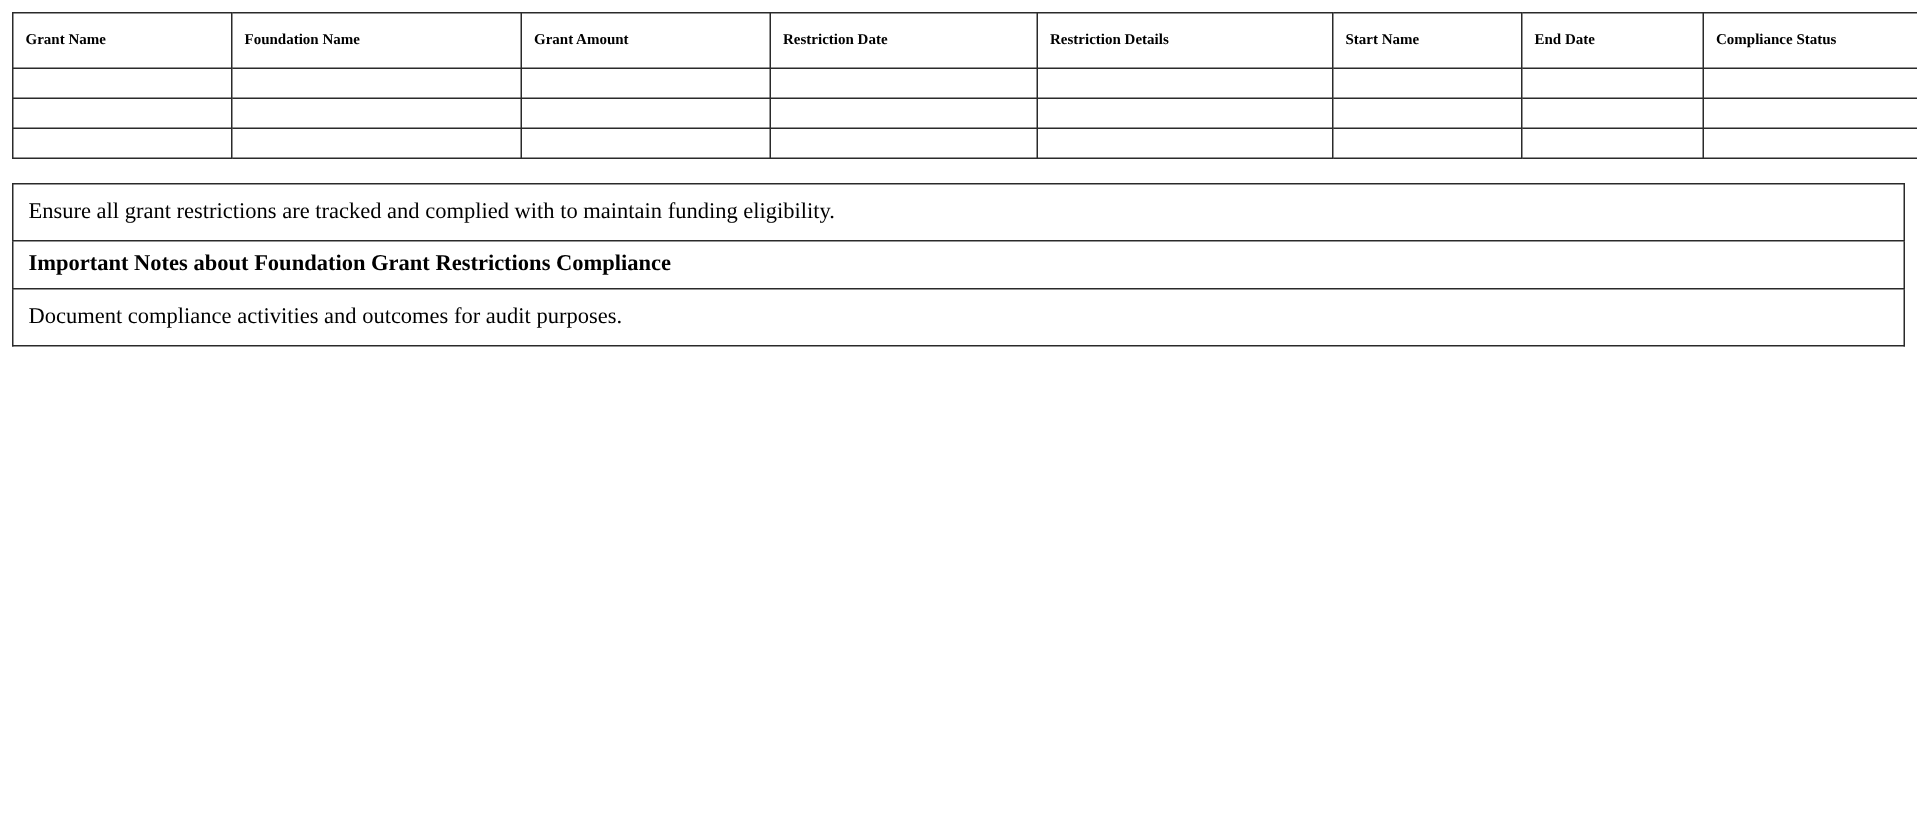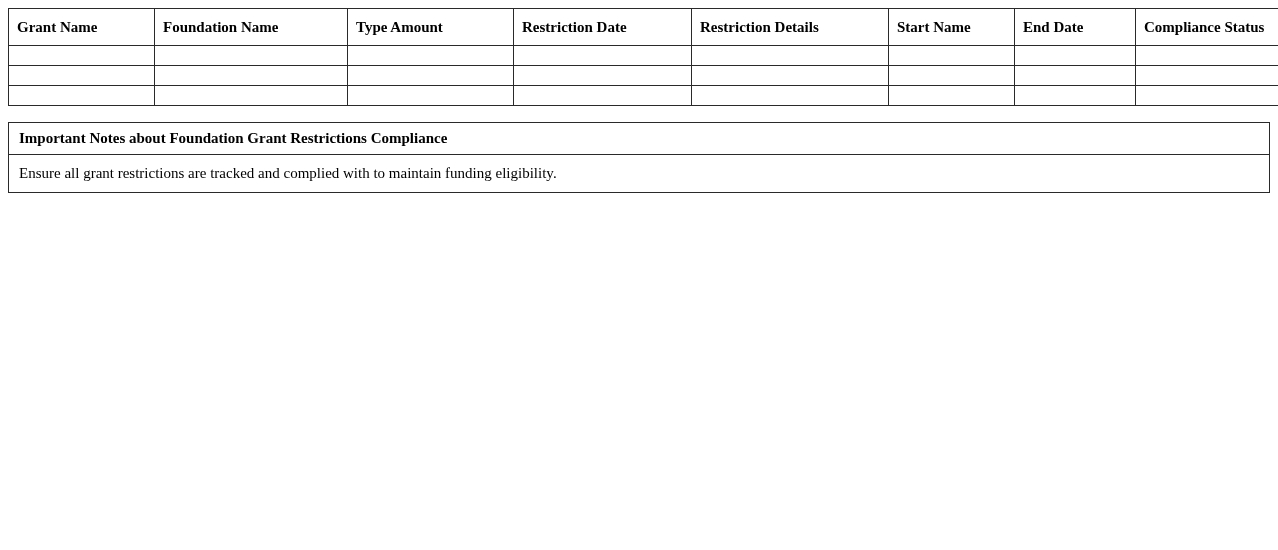--- a/index.html
+++ b/index.html
@@ -26,21 +26,21 @@
     table-layout: fixed;
     width: 1262px;
     border: 1px solid #2a2a2a;
   }
   table.grid th,
   table.grid td {
     border: 1px solid #2a2a2a;
     padding: 0;
     vertical-align: middle;
     text-align: left;
-    font-size: 15px;
+    font-size: 10px;
     font-family: Liberation Serif, serif;
   }
   table.grid th {
     font-weight: bold;
     height: 36px;
     line-height: 36px;
     padding: 0 8px;
     white-space: nowrap;
   }
   table.grid td.blank {
@@ -83,21 +83,21 @@
 </head>
 <body>
 
 <div class="page">
 
   <table class="grid">
     <thead>
       <tr>
         <th class="c1">Grant Name</th>
         <th class="c2">Foundation Name</th>
-        <th class="c3">Type Amount</th>
+        <th class="c3">Grant Amount</th>
         <th class="c4">Restriction Date</th>
         <th class="c5">Restriction Details</th>
         <th class="c6">Start Name</th>
         <th class="c7">End Date</th>
         <th class="c8">Compliance Status</th>
 
       </tr>
     </thead>
     <tbody>
       <tr>
@@ -133,22 +133,25 @@
         <td class="blank c8"></td>
 
       </tr>
     </tbody>
   </table>
 
   <div class="notes-wrap">
     <table class="notes">
       <tbody>
         <tr>
+          <td>Ensure all grant restrictions are tracked and complied with to maintain funding eligibility.</td>
+        </tr>
+        <tr>
           <td class="notes-title">Important Notes about Foundation Grant Restrictions Compliance</td>
         </tr>
         <tr>
-          <td>Ensure all grant restrictions are tracked and complied with to maintain funding eligibility.</td>
+          <td>Document compliance activities and outcomes for audit purposes.</td>
         </tr>
       </tbody>
     </table>
   </div>
 
 </div>
 
 </body></html>

